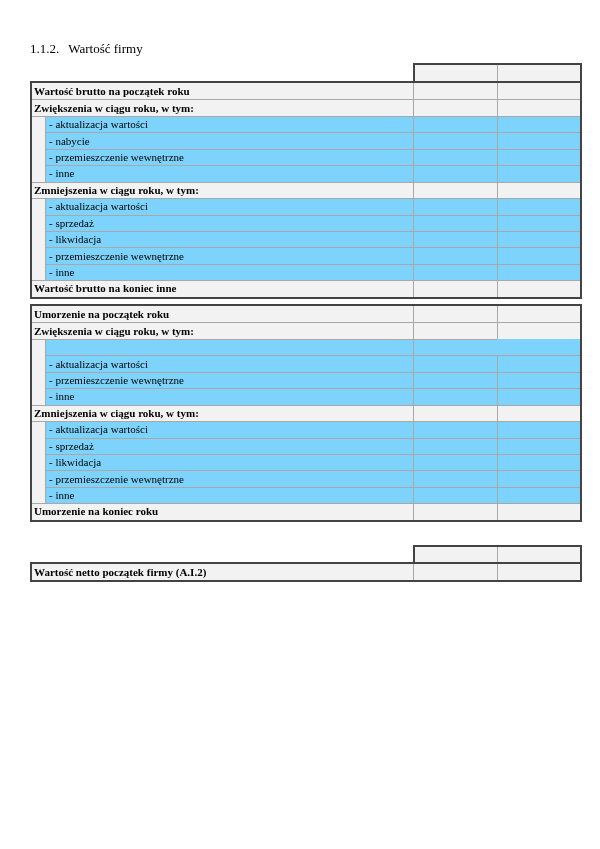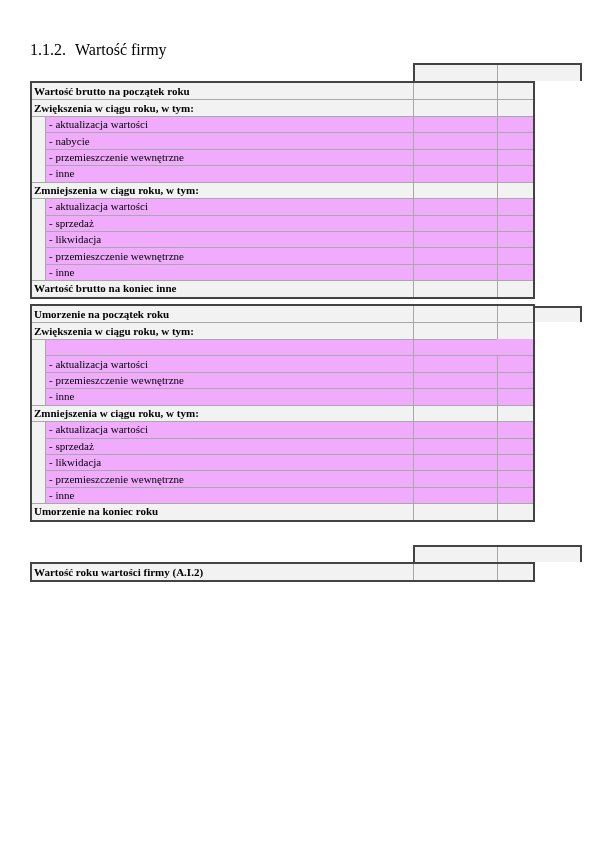--- a/index.html
+++ b/index.html
@@ -2,38 +2,38 @@
 <html><head>
 <meta charset="utf-8">
 <style>
   html,body{margin:0;padding:0;}
   body{
     width:600px;height:849px;background:#ffffff;position:relative;
     font-family:"Liberation Serif", serif;color:#000;
     overflow:hidden;
   }
   .page-title{
-    position:absolute;left:30px;top:41px;font-size:16px;white-space:nowrap;
+    position:absolute;left:30px;top:41px;font-size:13px;white-space:nowrap;
   }
   .page-title .num{margin-right:9px;}
   
   .header-strip{
     position:absolute;left:413px;width:169px;
     border:2px solid #434343;border-bottom:none;
     background:#f2f2f2;box-sizing:border-box;
     display:grid;grid-template-columns:82px 1fr;
   }
   .header-strip .hcell+.hcell{border-left:1px solid #a8a8a8;}
   #hs1{top:63px;height:18px;}
   #hs2{top:306px;height:16px;}
   #hs3{top:545px;height:17px;}
   
   .ftable{
-    position:absolute;left:30px;width:505px;
-    border:2px solid #434343;background:#f0abfc;box-sizing:border-box;
+    position:absolute;left:30px;width:552px;
+    border:2px solid #434343;background:#7dd3fc;box-sizing:border-box;
   }
   #t1{top:81px;}
   #t2{top:304px;}
   #t3{top:562px;}
   .row{
     display:grid;grid-template-columns:13px 368px 84px 1fr;
     height:16.45px;box-sizing:border-box;
   }
   .cell{
     box-sizing:border-box;display:flex;align-items:center;overflow:hidden;
@@ -215,17 +215,17 @@
     <div class="cell data"></div>
   </div>
 </div>
 
 <div class="header-strip" id="hs3">
   <div class="hcell"></div>
   <div class="hcell"></div>
 </div>
 <div class="ftable" id="t3">
   <div class="row section">
-    <div class="cell label">Wartość roku wartości firmy (A.I.2)</div>
+    <div class="cell label">Wartość netto początek firmy (A.I.2)</div>
     <div class="cell data"></div>
     <div class="cell data"></div>
   </div>
 </div>
 
 </body></html>

